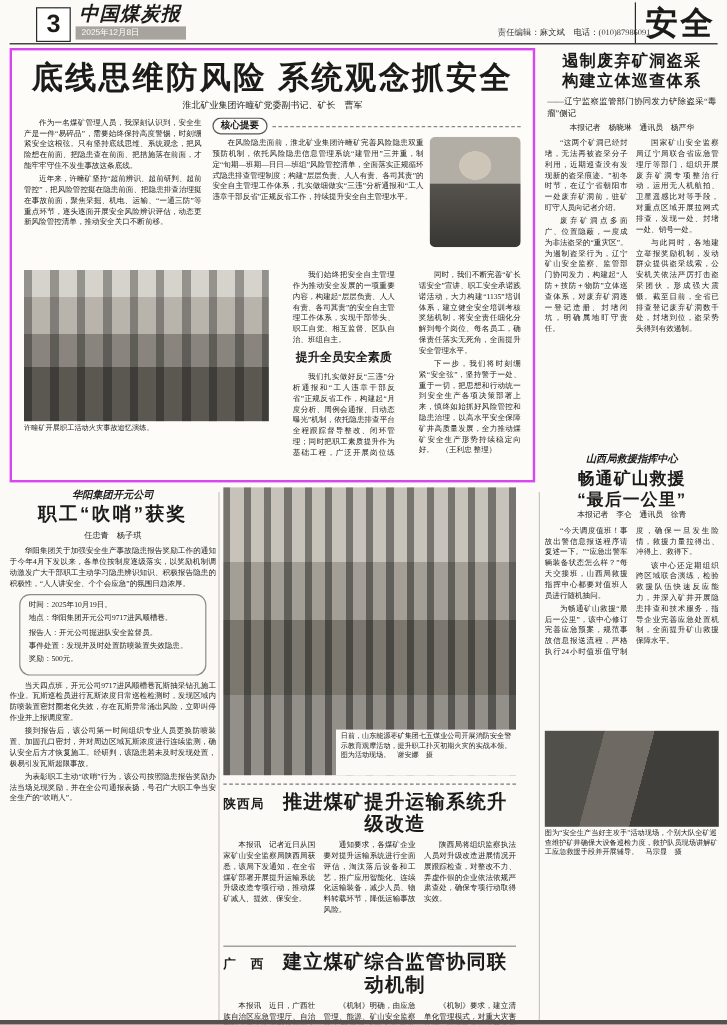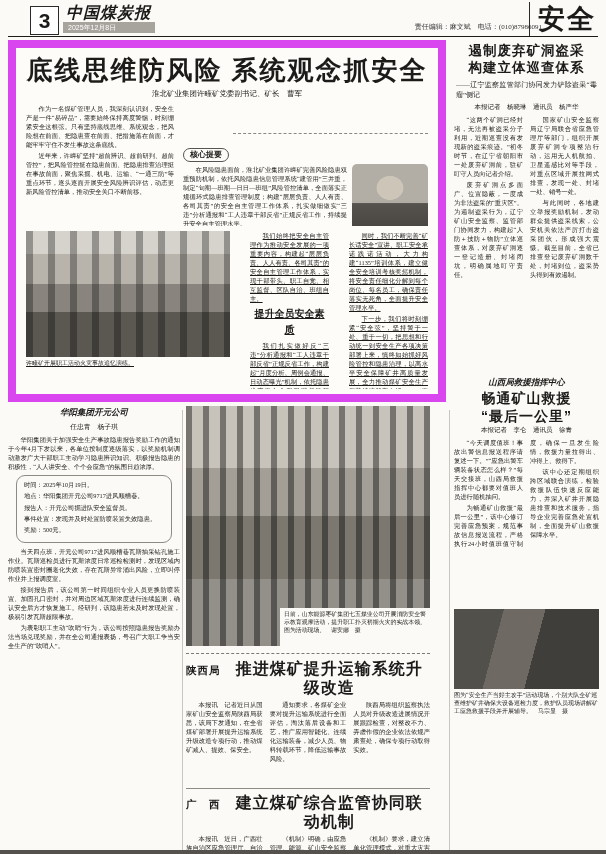--- a/index.html
+++ b/index.html
@@ -10,38 +10,38 @@
   .pagenum{position:absolute;left:30px;top:6px;width:27px;height:27px;border:1.5px solid #2a2a2a;
            background:#fff;font:bold 21px/27px "Liberation Sans",sans-serif;text-align:center;}
   .masthead{position:absolute;left:66px;top:3px;font:italic bold 16px/20px "Liberation Serif",serif;letter-spacing:1px;}
   .datebar{position:absolute;left:63px;top:22px;width:92px;height:11px;background:#a7a49e;
            color:#fff;font:7px/11px "Liberation Sans",sans-serif;padding-left:5px;box-sizing:border-box;}
   .editorline{position:absolute;right:64px;top:22px;font:7px/10px "Liberation Serif",serif;color:#333;}
   .sectiontitle{position:absolute;right:10px;top:2px;font:900 27px/34px "Liberation Sans",sans-serif;
                 letter-spacing:2px;border-left:1.5px solid #2a2a2a;padding-left:8px;}
   .headrule{position:absolute;left:8px;top:36px;width:590px;height:0;border-top:1.6px solid #1c1b19;}
   
-  .mainbox{position:absolute;left:8px;top:40px;width:438px;height:362px;border:8px solid #d946ef;
+  .mainbox{position:absolute;left:8px;top:40px;width:438px;height:362px;border:2px solid #d946ef;
            background:#fdfcf9;box-sizing:border-box;padding:6px 10px;overflow:hidden;}
   .mainhead{font:900 26px/32px "Liberation Sans",sans-serif;text-align:center;letter-spacing:2px;}
   .mainbyline{font:7.5px/12px "Liberation Serif",serif;text-align:center;margin-top:2px;}
   .toprow{display:flex;gap:9px;margin-top:4px;height:122px;overflow:hidden;}
   .c1{width:148px;flex:none;}
   .bodytext{font-size:6.3px;line-height:9px;text-align:justify;}
   .idt{text-indent:2em;margin:0 0 2px 0;}
   .subhead{font:bold 10px/16px "Liberation Sans",sans-serif;text-align:center;margin:3px 0;}
   .corearea{flex:1;min-width:0;}
   .corelabelrow{display:flex;align-items:center;gap:4px;}
-  .corelabel{border:1px solid #555;border-radius:7px;padding:0 6px;font:bold 8px/12px "Liberation Sans",sans-serif;margin-top:44px;}
+  .corelabel{border:1px solid #555;border-radius:7px;padding:0 6px;font:bold 8px/12px "Liberation Sans",sans-serif;}
   .coreleader{flex:1;border-top:1px dashed #888;height:0;}
   .portrait{float:right;width:76px;height:92px;margin:2px 0 2px 5px;border-radius:5px;
      background:radial-gradient(ellipse 30% 22% at 50% 26%,#cdc5b8 58%,rgba(0,0,0,0) 60%),
                 linear-gradient(180deg,#b2aea6 0 42%,#56534e 43%,#393733 100%);}
   .coretext{margin-top:3px;}
-  .botrow{display:flex;gap:20px;margin-top:5px;height:158px;overflow:hidden;text-decoration:underline;}
+  .botrow{display:flex;gap:20px;margin-top:5px;height:158px;overflow:hidden;}
   .photowrap{width:204px;flex:none;}
   .photo1{width:204px;height:126px;
      background:linear-gradient(180deg,#d6d3cc 0 18%,#b8b4ac 18% 42%,#89857e 42% 64%,#5b5852 64% 100%),
                 repeating-linear-gradient(90deg,rgba(30,30,30,.35) 0 7px,rgba(0,0,0,0) 7px 22px);
      background-blend-mode:multiply;}
   .cap{font-size:6px;line-height:8px;color:#222;margin-top:2px;}
   .c2,.c3{flex:1;min-width:0;}
   .logorow{display:flex;align-items:center;justify-content:flex-end;gap:3px;margin-top:4px;}
   .logotext{font:900 14px/16px "Liberation Sans",sans-serif;letter-spacing:1px;color:#3c3a37;}
   
@@ -158,20 +158,21 @@
       <p class="idt">“今天调度值班！事故出警信息报送程序请复述一下。”“应急出警车辆装备状态怎么样？”每天交接班，山西局救援指挥中心都要对值班人员进行随机抽问。</p>
       <p class="idt">为畅通矿山救援“最后一公里”，该中心修订完善应急预案，规范事故信息报送流程，严格执行24小时值班值守制度，确保一旦发生险情，救援力量拉得出、冲得上、救得下。</p>
       <p class="idt">该中心还定期组织跨区域联合演练，检验救援队伍快速反应能力，并深入矿井开展隐患排查和技术服务，指导企业完善应急处置机制，全面提升矿山救援保障水平。</p>
     </div>
     <div class="photoB"></div>
     <div class="cap">图为“安全生产当好主攻手”活动现场，个别大队全矿巡查维护矿井确保大设备巡检力度，救护队员现场讲解矿工应急救援手段并开展辅导。　马宗显　摄</div>
   </div>
 
   <div class="leftart">
     <div class="kicker" style="margin-top:0;text-align:center;">华阳集团开元公司</div>
+    <div class="la-head">职工“吹哨”获奖</div>
     <div class="la-byline">任忠青　杨子琪</div>
     <p class="bodytext idt">华阳集团关于加强安全生产事故隐患报告奖励工作的通知于今年4月下发以来，各单位按制度逐级落实，以奖励机制调动激发广大干部职工主动学习隐患辨识知识、积极报告隐患的积极性，“人人讲安全、个个会应急”的氛围日趋浓厚。</p>
     <div class="infobox">
       <p>时间：2025年10月19日。</p>
       <p>地点：华阳集团开元公司9717进风顺槽巷。</p>
       <p>报告人：开元公司掘进队安全监督员。</p>
       <p>事件处置：发现并及时处置防喷装置失效隐患。</p>
       <p>奖励：500元。</p>
     </div>
     <p class="bodytext idt">当天四点班，开元公司9717进风顺槽巷瓦斯抽采钻孔施工作业。瓦斯巡检员进行瓦斯浓度日常巡检检测时，发现区域内防喷装置密封圈老化失效，存在瓦斯异常涌出风险，立即叫停作业并上报调度室。</p>

